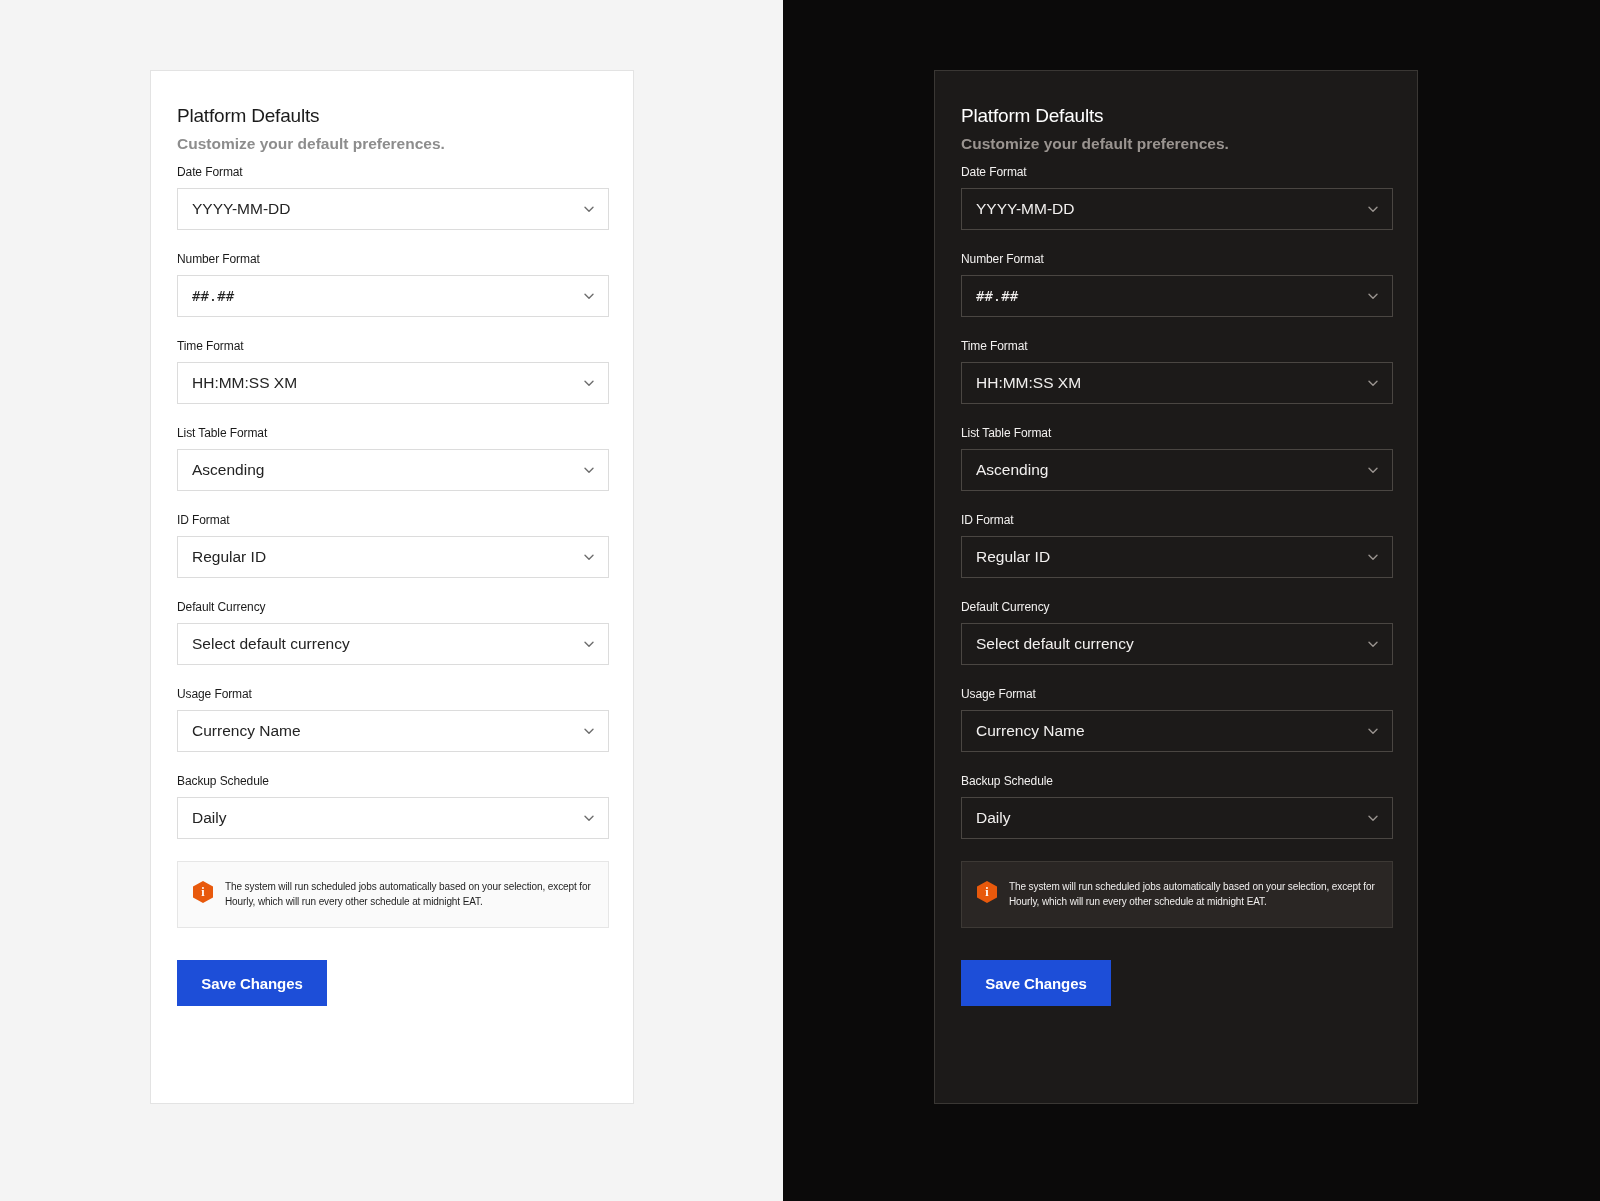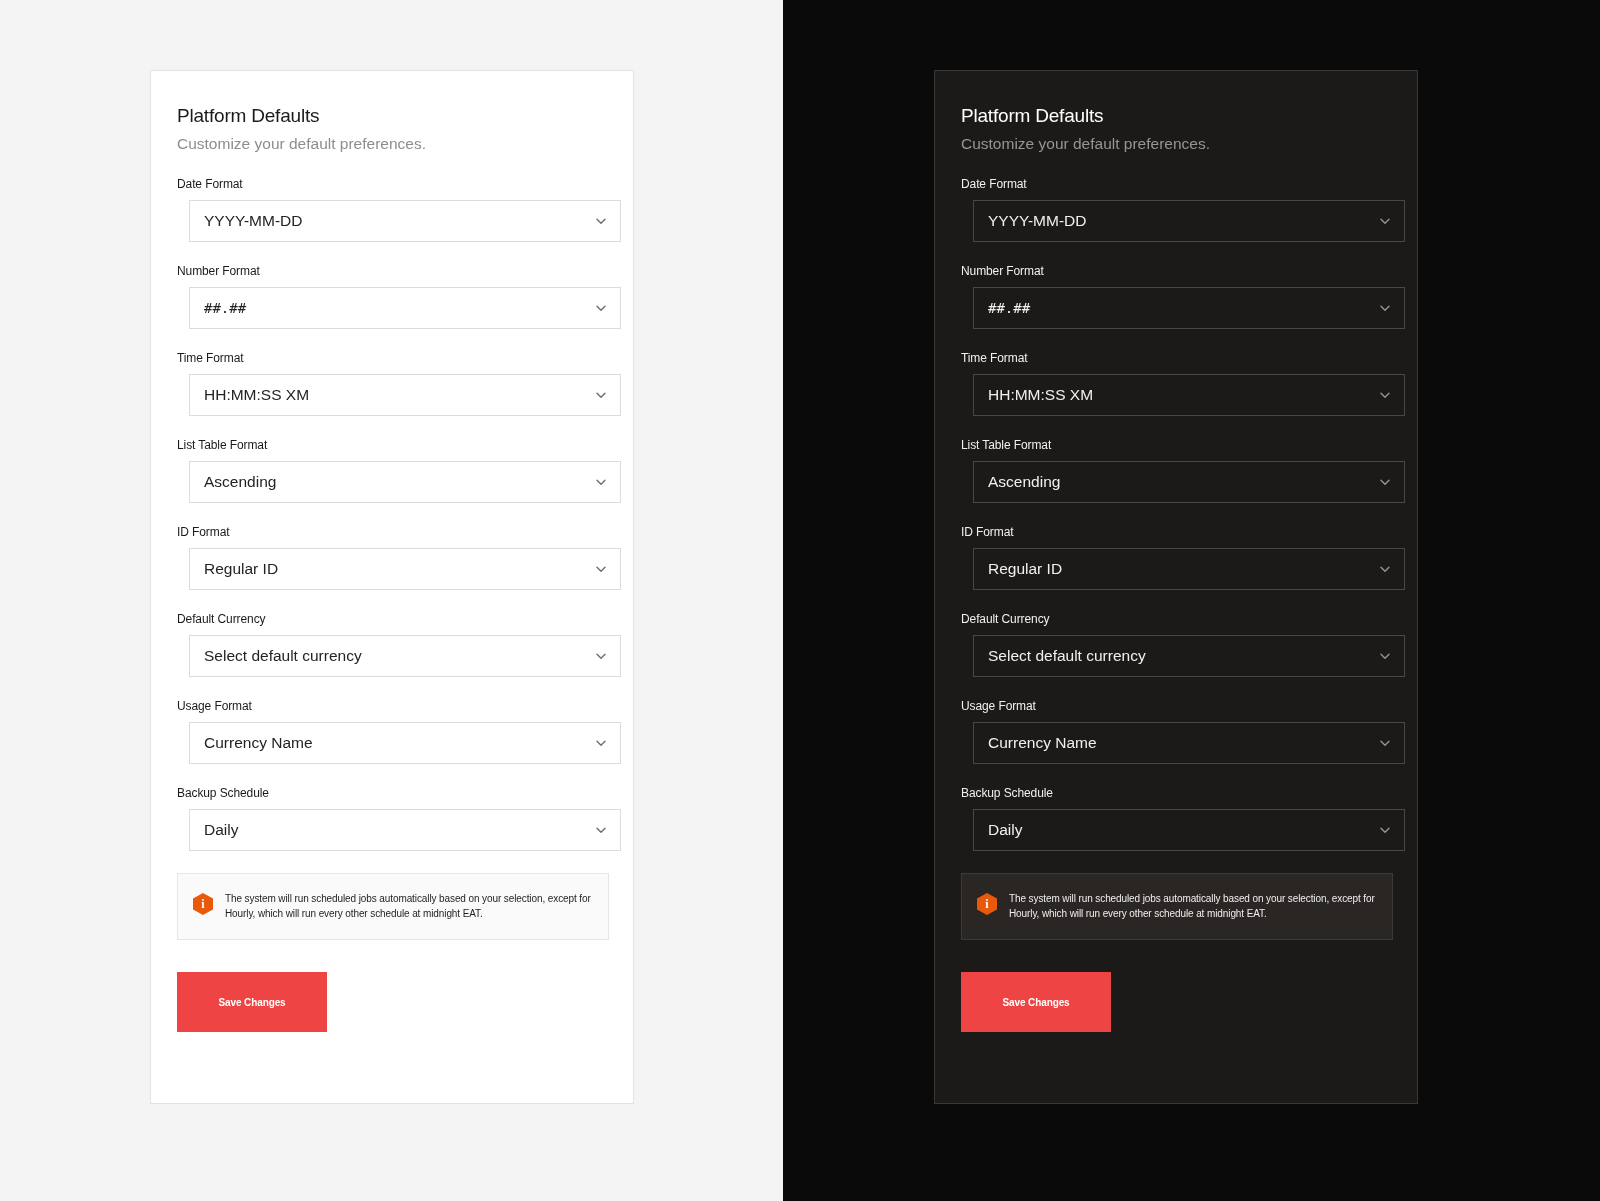--- a/index.html
+++ b/index.html
@@ -55,22 +55,22 @@
     font-size: 19px;
     font-weight: normal;
     letter-spacing: -0.2px;
     margin-bottom: 8px;
   }
   .pane-light .card-title { color: #1b1b1b; }
   .pane-dark  .card-title { color: #ffffff; }
 
   .card-subtitle {
     font-size: 15.5px;
-    font-weight: 400;
-    margin-bottom: 24px;
+    font-weight: 700;
+    margin-bottom: 12px;
   }
   .pane-light .card-subtitle { color: #8d8d8d; }
   .pane-dark  .card-subtitle { color: #9a9490; }
 
   
   .field { margin-bottom: 22px; }
 
   .field-label {
     display: block;
     font-size: 12px;
@@ -83,21 +83,20 @@
 
   .select {
     position: relative;
     width: 432px;
     height: 42px;
     display: flex;
     align-items: center;
     padding: 0 14px;
     font-size: 15.5px;
     cursor: pointer;
-    margin-left: 12px;
   }
   .pane-light .select {
     background: #ffffff;
     border: 1px solid #dcdcdc;
     color: #232323;
   }
   .pane-dark .select {
     background: #1c1a19;
     border: 1px solid #4a4642;
     color: #f2f0ef;
@@ -164,25 +163,25 @@
     line-height: 1.52;
     letter-spacing: -0.1px;
   }
   .pane-light .info-text { color: #1f1f1f; }
   .pane-dark  .info-text { color: #f0eeed; }
 
   
   .save-btn {
     margin-top: 32px;
     width: 150px;
-    height: 60px;
-    background: #ef4444;
+    height: 46px;
+    background: #1d4ed8;
     border: none;
     color: #ffffff;
-    font-size: 10px;
+    font-size: 15px;
     font-weight: bold;
     font-family: "Liberation Sans", sans-serif;
     cursor: pointer;
     display: flex;
     align-items: center;
     justify-content: center;
     letter-spacing: -0.1px;
   }
 </style>
 </head>

